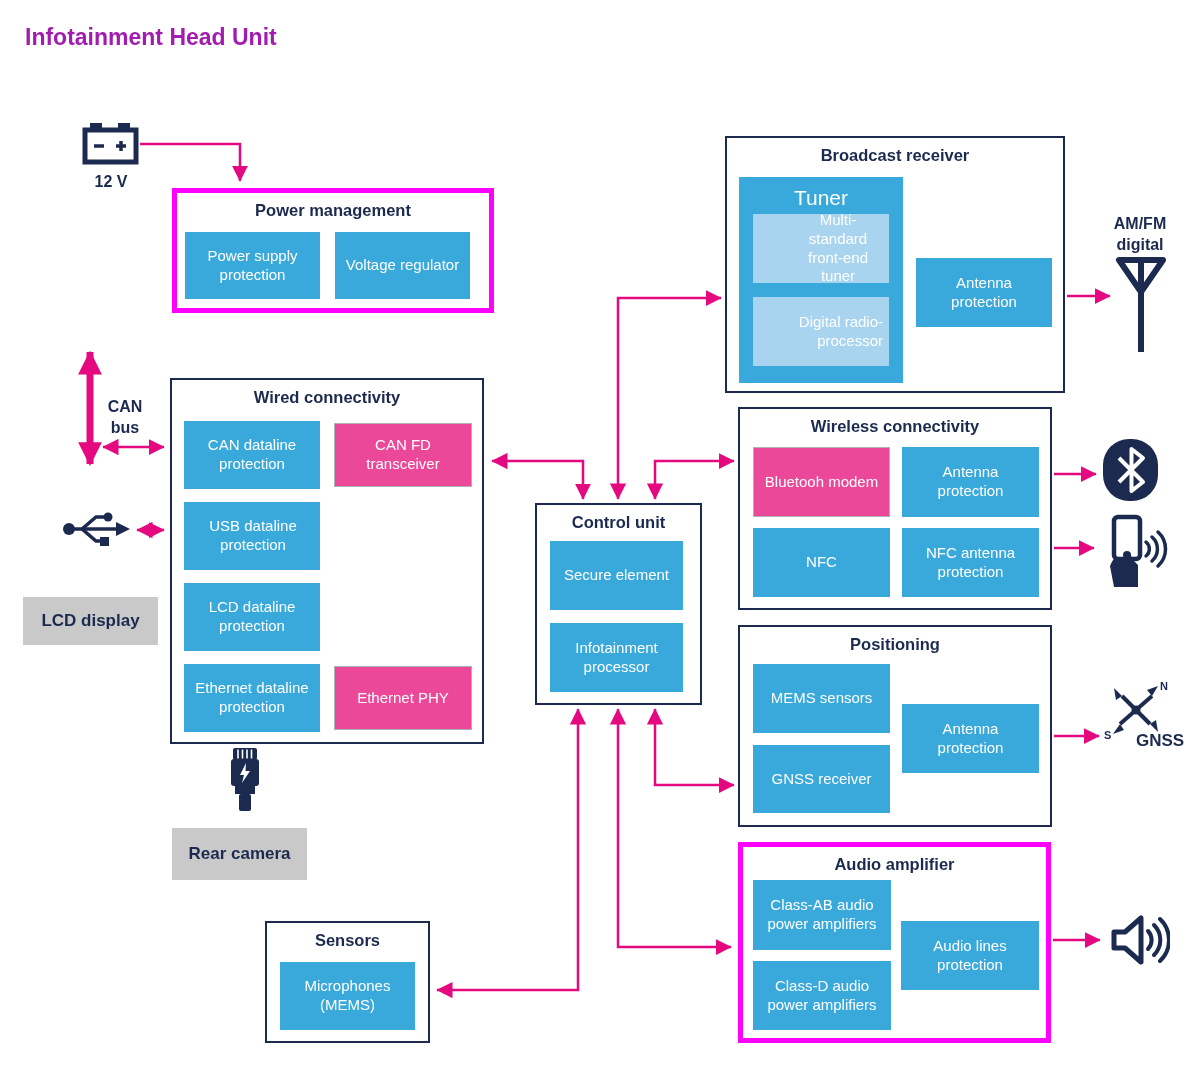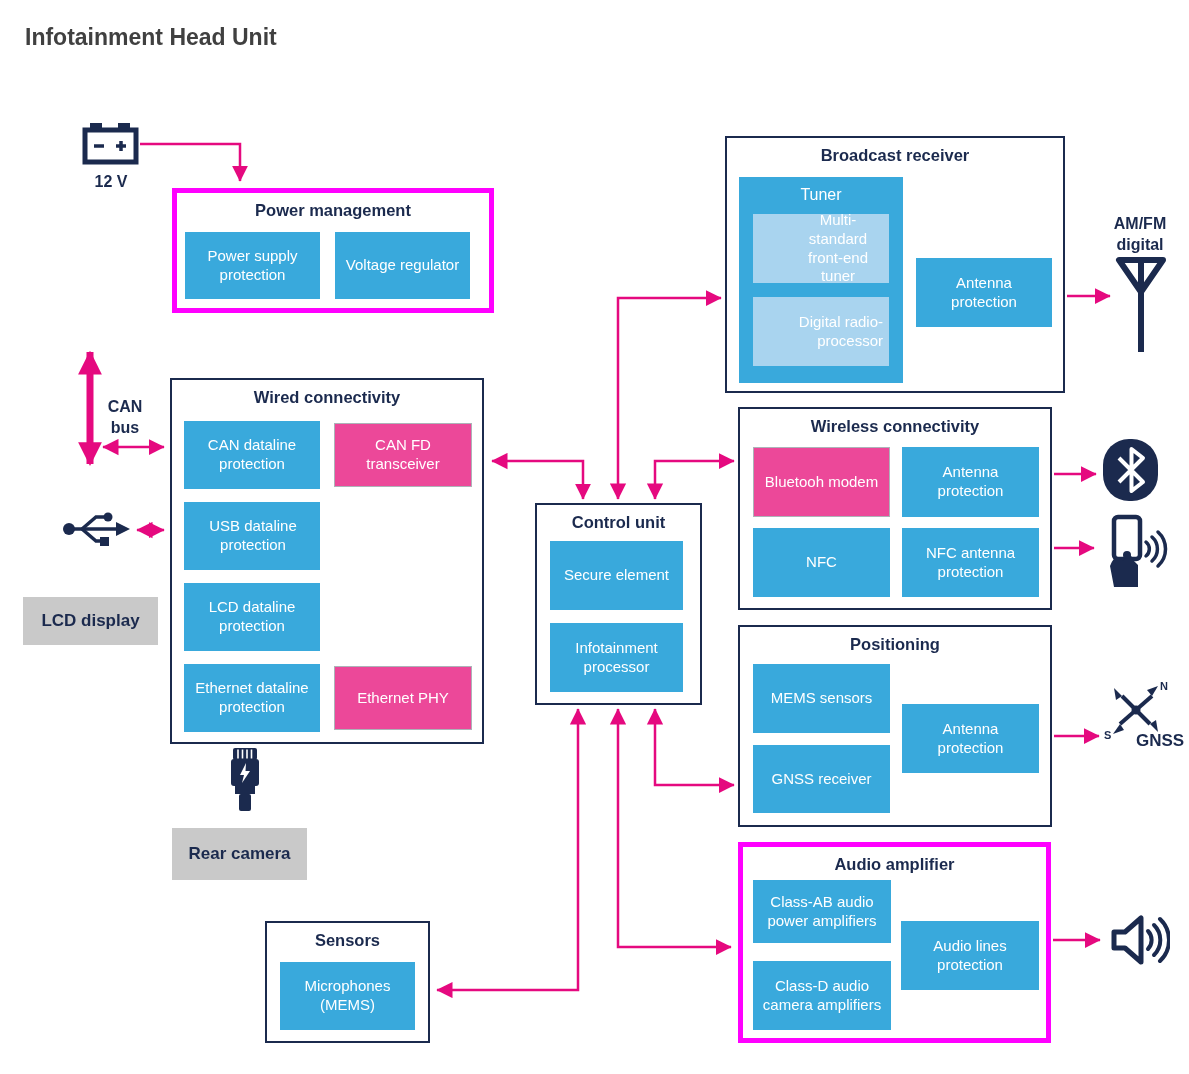--- a/index.html
+++ b/index.html
@@ -1,31 +1,31 @@
 <!DOCTYPE html>
 <html><head>
 <meta charset="utf-8">
 <style>
   html,body{margin:0;padding:0;background:#fff;}
   #page{position:relative;width:1189px;height:1074px;background:#fff;
         font-family:"Liberation Sans",sans-serif;overflow:hidden;}
-  .page-title{position:absolute;left:25px;top:24px;font-size:23px;font-weight:bold;color:#404040;}
+  .page-title{position:absolute;left:25px;top:24px;font-size:23px;font-weight:bold;color:#a21caf;}
   .group{position:absolute;background:#fff;border:2px solid #1B2A4E;box-sizing:border-box;}
   .group.magenta{border:5px solid #FF00FF;}
   .group-title{position:absolute;left:0;right:0;top:8px;text-align:center;
                font-size:16.5px;font-weight:bold;color:#1B2A4E;}
   .chip{position:absolute;display:flex;align-items:center;justify-content:center;
         text-align:center;color:#fff;font-size:15px;line-height:1.25;
         box-sizing:border-box;padding:0 6px;}
   .chip.blue{background:#39A9DC;}
   .chip.light{background:#A9D4EF;}
   .chip.gray{background:#ec4899;border:1.5px solid #ADB2B8;}
   .subgroup{position:absolute;background:#39A9DC;box-sizing:border-box;}
   .subgroup-title{position:absolute;left:0;right:0;top:9px;text-align:center;
-                  color:#fff;font-size:16px;}
+                  color:#fff;font-size:21px;}
   .ext-label{position:absolute;display:flex;align-items:center;justify-content:center;
              text-align:center;background:#C9C9C9;color:#1B2A4E;font-weight:bold;font-size:17px;}
   .free-label{position:absolute;text-align:center;color:#1B2A4E;font-weight:bold;
               font-size:16px;line-height:1.3;}
   .icon{position:absolute;}
   svg{display:block;}
   #wires{position:absolute;left:0;top:0;width:1189px;height:1074px;pointer-events:none;}
 </style>
 </head>
 <body>
@@ -207,22 +207,22 @@
         <circle cx="36" cy="32" r="4.5"></circle>
       </g>
       <text x="60" y="12" font-size="11" font-weight="bold" fill="#1B2A4E" font-family="Liberation Sans, sans-serif">N</text>
       <text x="4" y="61" font-size="11" font-weight="bold" fill="#1B2A4E" font-family="Liberation Sans, sans-serif">S</text>
     </svg>
   </div>
   <div class="free-label" style="left:1131px;top:730px;width:58px;font-size:17px;">GNSS</div>
 
   <div class="group magenta" style="left:738px;top:842px;width:313px;height:201px;">
     <div class="group-title">Audio amplifier</div>
-    <div class="chip blue" style="left:10px;top:33px;width:138px;height:63px;">Class-AB audio power amplifiers</div>
-    <div class="chip blue" style="left:10px;top:114px;width:138px;height:69px;">Class-D audio camera amplifiers</div>
+    <div class="chip blue" style="left:10px;top:33px;width:138px;height:70px;">Class-AB audio power amplifiers</div>
+    <div class="chip blue" style="left:10px;top:114px;width:138px;height:69px;">Class-D audio power amplifiers</div>
     <div class="chip blue" style="left:158px;top:74px;width:138px;height:69px;">Audio lines protection</div>
   </div>
 
   <div class="icon" style="left:1108px;top:908px;">
     <svg width="62" height="64" viewBox="0 0 62 64">
       <path d="M6,24 H17 L33,10 V54 L17,40 H6 Z" fill="none" stroke="#1B2A4E" stroke-width="5" stroke-linejoin="round"></path>
       <g stroke="#1B2A4E" stroke-width="4" fill="none" stroke-linecap="round">
         <path d="M40,23 a13,13 0 0 1 0,18"></path>
         <path d="M46,17 a21,21 0 0 1 0,30"></path>
         <path d="M52,11 a29,29 0 0 1 0,42"></path>

